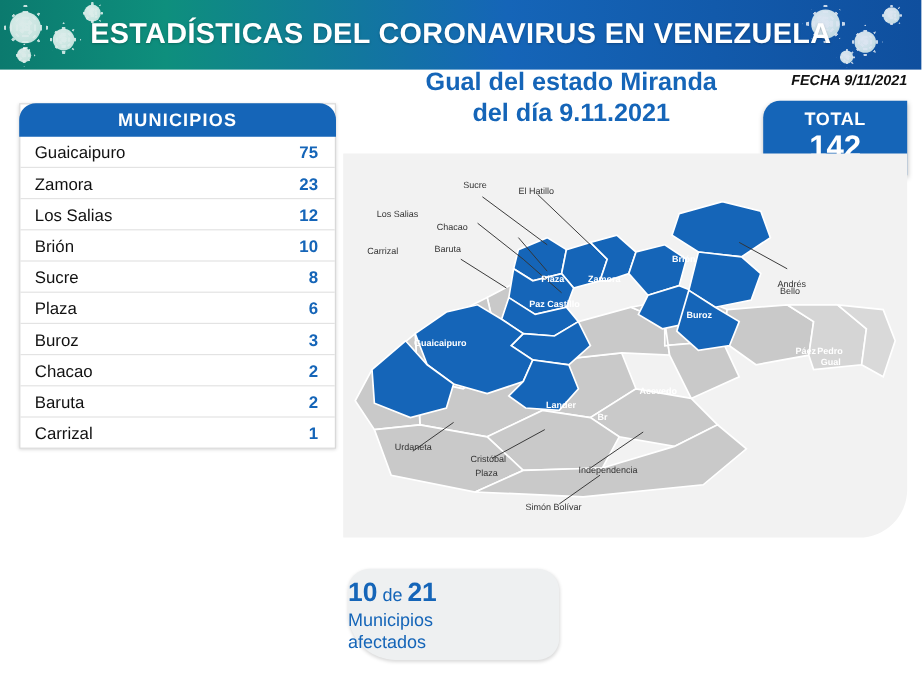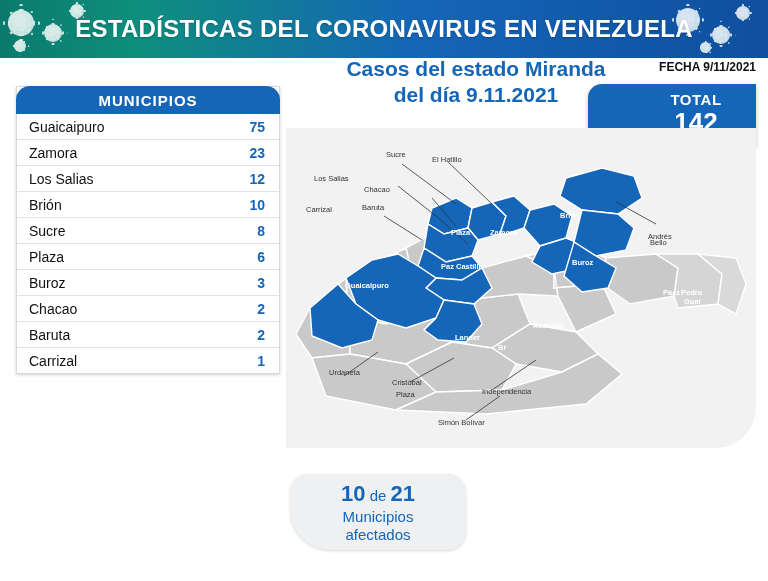--- a/index.html
+++ b/index.html
@@ -50,21 +50,21 @@
   .virus u{
     position:absolute;left:50%;top:50%;width:140%;height:16%;
     transform:translate(-50%,-50%) rotate(-45deg);
     background:repeating-linear-gradient(90deg, transparent 0 3px, rgba(255,255,255,.85) 3px 5px);
     border-radius:50%;
   }
 
   
   .fecha{
     position:absolute;right:12px;top:60px;
-    font-size:12px;font-weight:bold;color:#111;
+    font-size:12px;font-style:italic;font-weight:bold;color:#111;
   }
 
   
   .muni-box{
     position:absolute;left:16px;top:86px;width:262px;
     background:#ffffff;
     border:1px solid #d9d9d9;
     box-shadow:0 1px 3px rgba(0,0,0,.18);
   }
   .muni-head{
@@ -91,21 +91,20 @@
     text-align:center;color:#1565b8;font-size:21px;line-height:26px;font-weight:bold;
   }
 
   
   .total-badge{
     position:absolute;right:12px;top:84px;width:120px;height:62px;
     background:#1565b8;
     border-radius:14px 0 0 14px;
     color:#fff;text-align:center;
     box-shadow:0 2px 4px rgba(0,0,0,.25);
-    padding-left:48px;
   }
   .total-badge .t-label{font-size:15px;font-weight:bold;margin-top:7px;letter-spacing:.5px;}
   .total-badge .t-value{font-size:26px;font-weight:bold;line-height:28px;}
 
   
   .map-panel{
     position:absolute;left:286px;top:128px;width:470px;height:320px;
     background:#f2f2f2;
     border-radius:0 0 40px 0;
   }
@@ -114,21 +113,21 @@
     position:absolute;font-size:7.5px;color:#333;white-space:nowrap;
   }
   .map-label.white{color:#ffffff;font-weight:bold;}
 
   
   .footer-badge{
     position:absolute;left:290px;top:474px;width:176px;height:76px;
     background:#eef0f1;
     border-radius:18px 18px 18px 40px;
     box-shadow:0 1px 3px rgba(0,0,0,.15);
-    text-align:center;color:#1565b8;
+    color:#1565b8;
   }
   .footer-badge .big{font-size:22px;font-weight:bold;margin-top:8px;line-height:24px;}
   .footer-badge .big .de{font-size:15px;font-weight:normal;}
   .footer-badge .sub{font-size:15px;line-height:18px;}
   .bottom-bar{
     position:absolute;left:0;bottom:0;width:768px;height:12px;background:#ffffff;
   }
 </style>
 </head>
 <body>
@@ -165,21 +164,21 @@
   <div class="virus" style="left:700px;top:42px;width:11px;height:11px;">
       <i></i>
       <u></u>
     </div>
   <div class="header-title">ESTADÍSTICAS DEL CORONAVIRUS EN VENEZUELA</div>
 </div>
 
 <div class="fecha">FECHA 9/11/2021</div>
 
 <div class="main-title">
-  <div>Casos del estado Miranda</div>
+  <div>Gual del estado Miranda</div>
   <div>del día 9.11.2021</div>
 </div>
 
 <div class="total-badge">
   <div class="t-label">TOTAL</div>
   <div class="t-value">142</div>
 </div>
 
 <div class="muni-box">
   <div class="muni-head">MUNICIPIOS</div>
@@ -287,21 +286,21 @@
       <div class="map-label" style="left: 78px; top: 57px;">Chacao</div>
       <div class="map-label" style="left: 20px; top: 77px;">Carrizal</div>
       <div class="map-label" style="left: 76px; top: 75px;">Baruta</div>
       <div class="map-label" style="left: 362px; top: 91px; margin-top: 13px;">Andrés</div>
       <div class="map-label" style="left: 364px; top: 110px;">Bello</div>
       <div class="map-label white" style="left: 165px; top: 100px;">Plaza</div>
       <div class="map-label white" style="left: 204px; top: 100px;">Zamora</div>
       <div class="map-label white" style="left: 274px; top: 83px;">Brión</div>
       <div class="map-label white" style="left: 286px; top: 130px;">Buroz</div>
       <div class="map-label white" style="left: 59px; top: 153px;">Guaicaipuro</div>
-      <div class="map-label white" style="left: 155px; top: 134px; text-align: center;">Paz Castillo</div>
+      <div class="map-label white" style="left: 155px; top: 121px; text-align: center;">Paz Castillo</div>
       <div class="map-label white" style="left: 247px; top: 165px; margin-top: 28px;">Acevedo</div>
       <div class="map-label white" style="left: 339px; top: 160px; margin-left: 38px;">Páez</div>
       <div class="map-label white" style="left: 395px; top: 160px;">Pedro</div>
       <div class="map-label white" style="left: 398px; top: 169px;">Gual</div>
       <div class="map-label white" style="left: 169px; top: 205px;">Lander</div>
       <div class="map-label white" style="left: 212px; top: 215px;">Br</div>
       <div class="map-label" style="left: 32px; top: 240px; margin-left: 11px;">Urdaneta</div>
       <div class="map-label" style="left: 106px; top: 250px;">Cristóbal</div>
       <div class="map-label" style="left: 110px; top: 262px;">Plaza</div>
       <div class="map-label" style="left: 196px; top: 259px;">Independencia</div>

